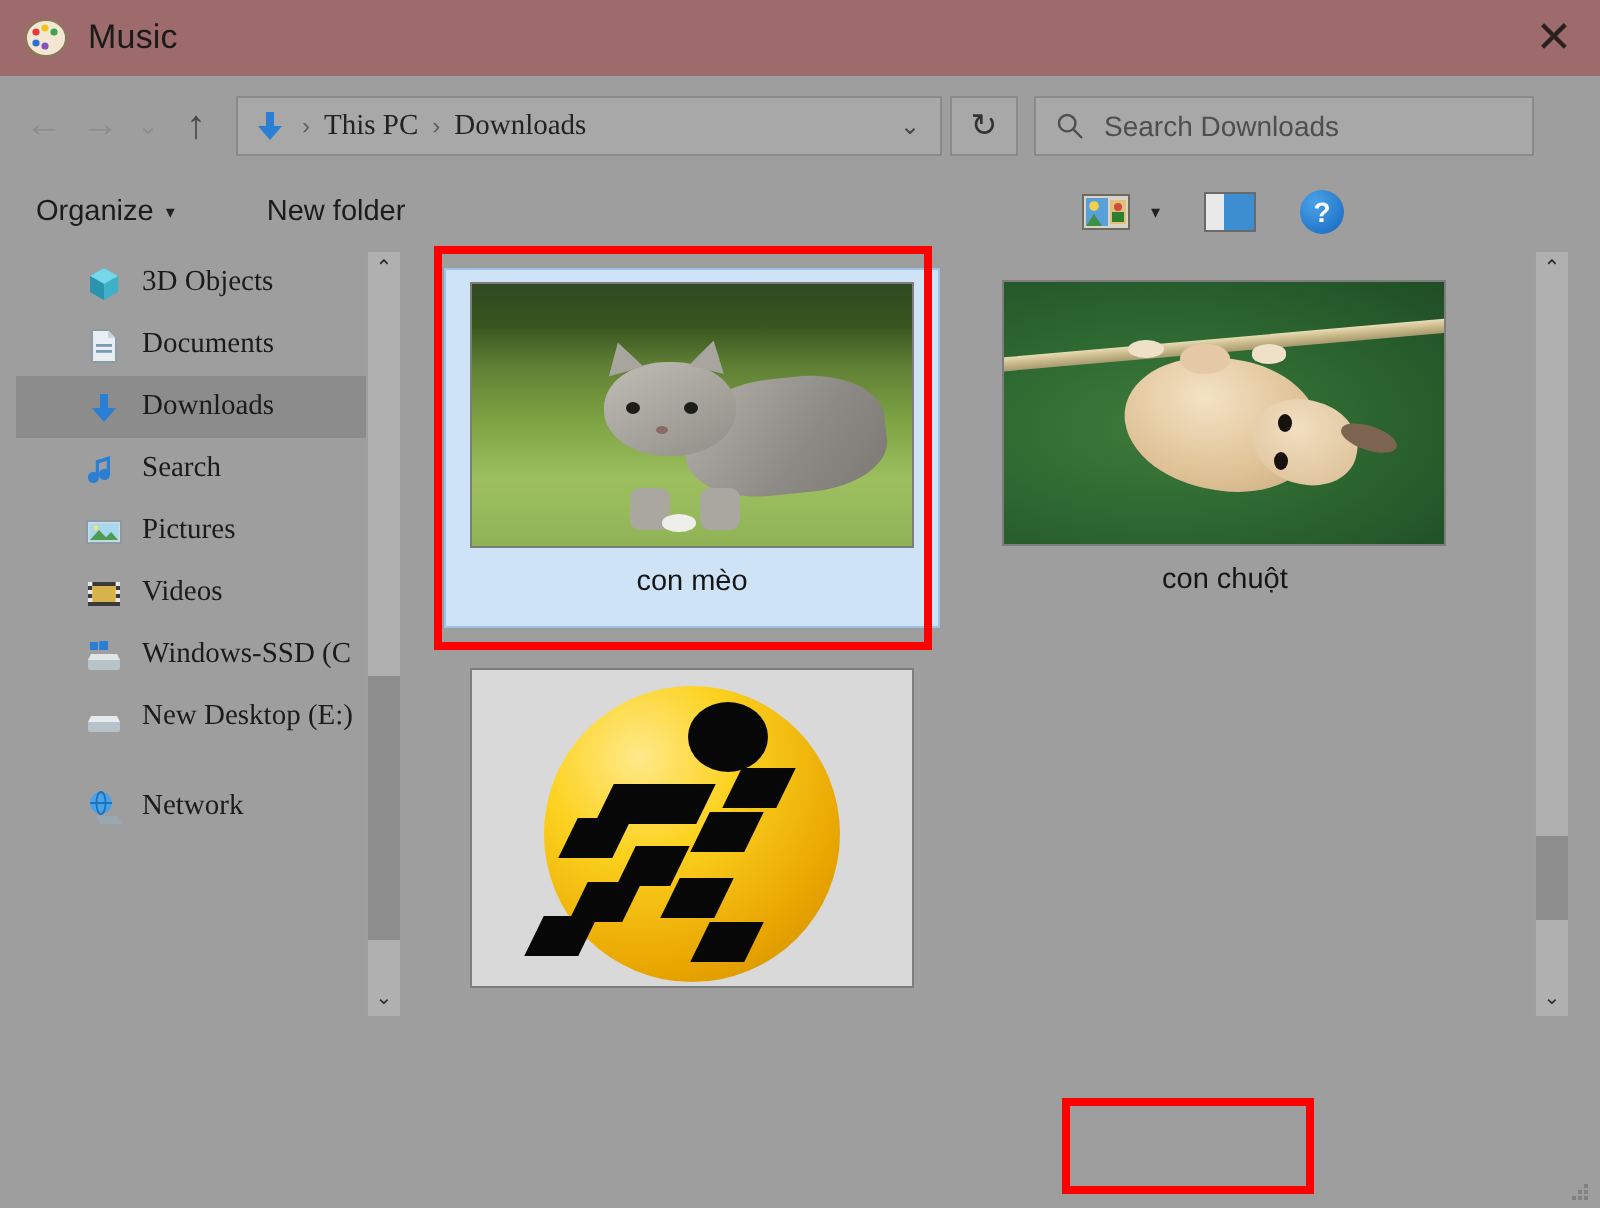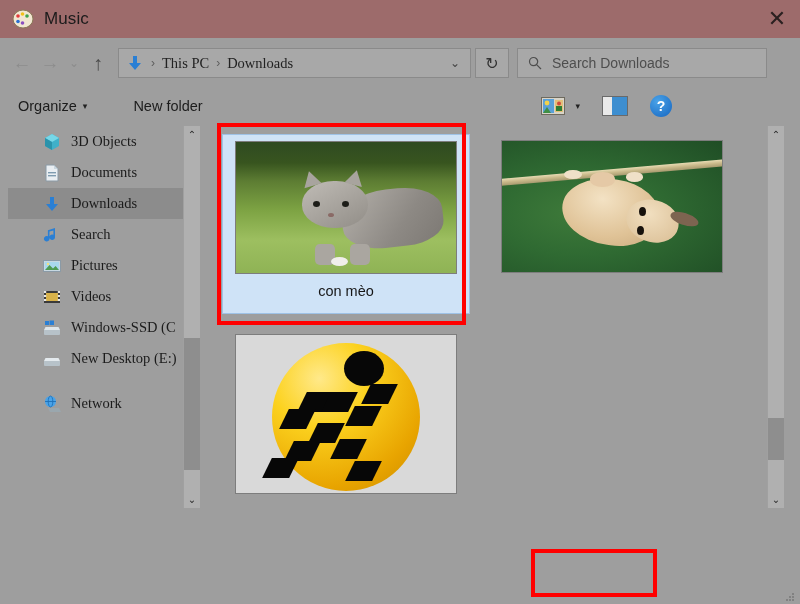--- a/index.html
+++ b/index.html
@@ -403,20 +403,21 @@
           <span class="ham-rope"></span>
           <span class="ham-foot a"></span>
           <span class="ham-foot b"></span>
           <span class="ham-body"></span>
           <span class="ham-ear"></span>
           <span class="ham-head"></span>
           <span class="ham-eye a"></span>
           <span class="ham-eye b"></span>
           <span class="ham-nose"></span>
         </div>
+        <div class="tile-label">con chuột</div>
       </div>
 
       <div class="taxi-tile">
         <div class="taxi-img">
           <span class="taxi-ball"></span>
           <span class="tx-dot"></span>
           <span class="tx" style="left:30%;top:36%"></span>
           <span class="tx" style="left:41%;top:36%"></span>
           <span class="tx" style="left:59%;top:31%"></span>
           <span class="tx" style="left:52%;top:45%"></span>

